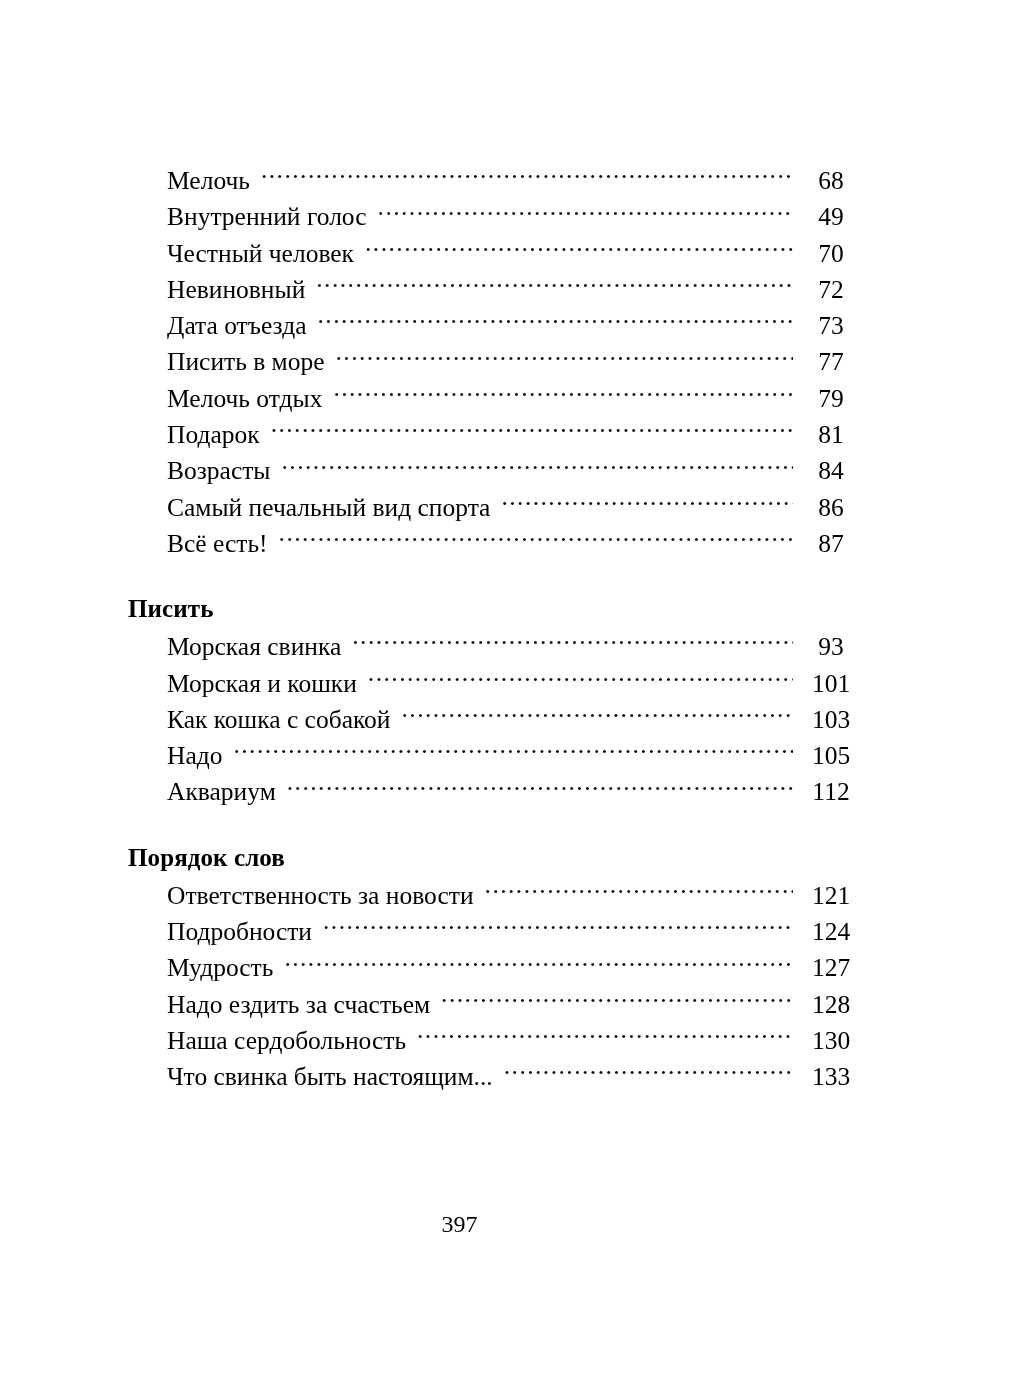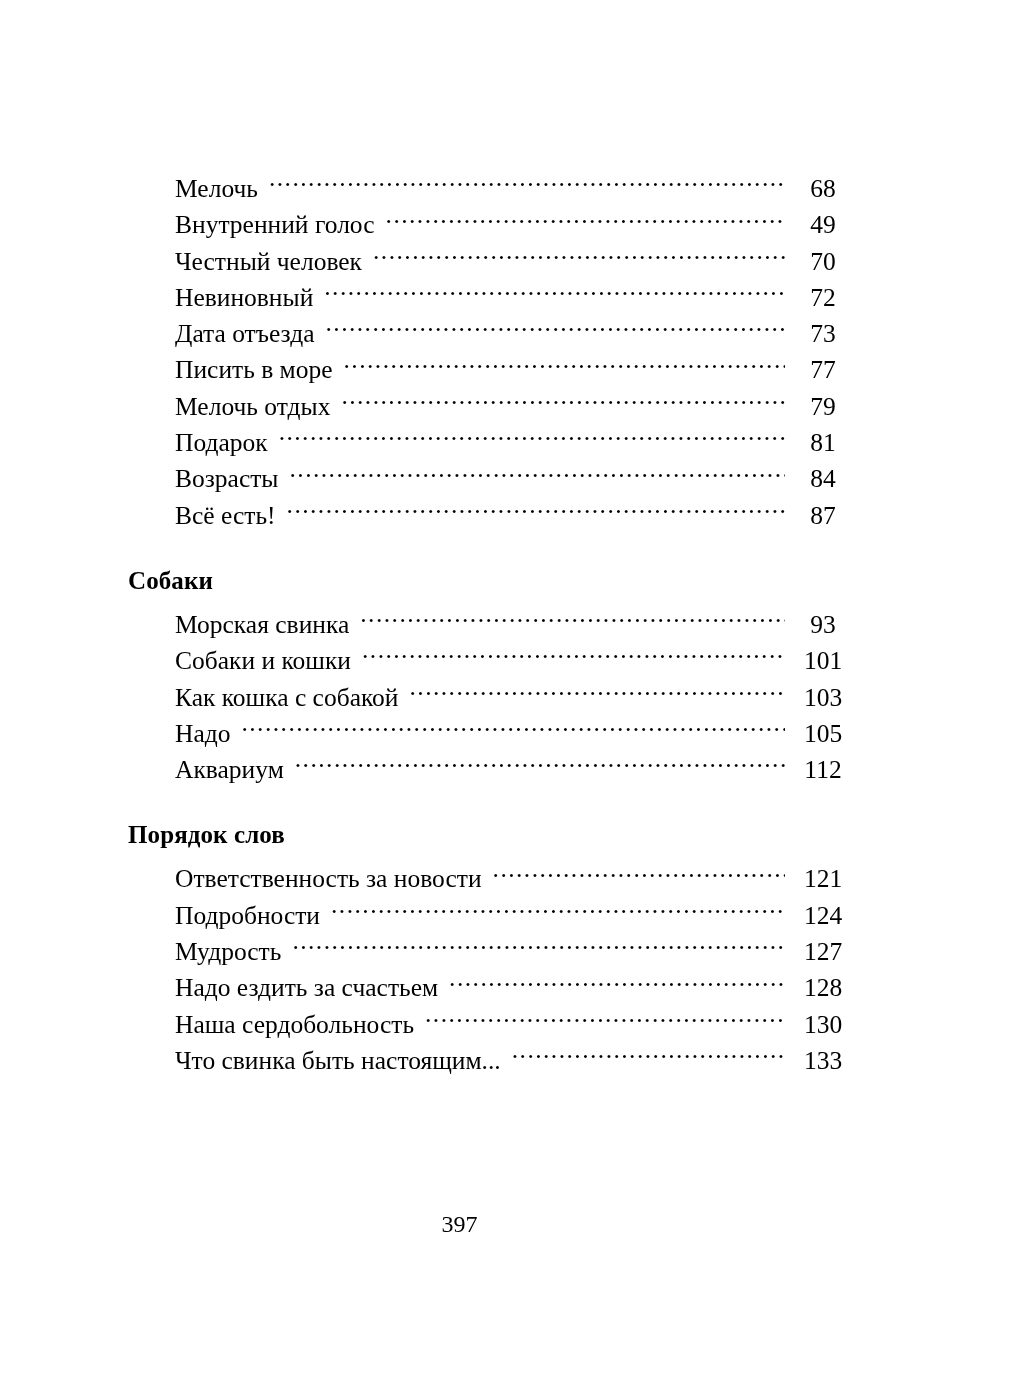--- a/index.html
+++ b/index.html
@@ -46,21 +46,21 @@
     font-weight: bold;
     line-height: 36px;
     letter-spacing: 0.1px;
     margin: 0 0 2px 0;
     padding: 0;
     white-space: nowrap;
   }
 
   .entries {
     list-style: none;
-    margin: 8px;
+    margin: 0;
     padding: 0;
   }
 
   
   .entry {
     display: flex;
     align-items: baseline;
     width: 100%;
     height: 36.3px;
     padding-left: 39px;
@@ -161,36 +161,41 @@
             <span class="entry-title">Подарок</span>
             <span class="entry-leader"></span>
             <span class="entry-page">81</span>
           </li>
           <li class="entry">
             <span class="entry-title">Возрасты</span>
             <span class="entry-leader"></span>
             <span class="entry-page">84</span>
           </li>
           <li class="entry">
+            <span class="entry-title">Самый печальный вид спорта</span>
+            <span class="entry-leader"></span>
+            <span class="entry-page">86</span>
+          </li>
+          <li class="entry">
             <span class="entry-title">Всё есть!</span>
             <span class="entry-leader"></span>
             <span class="entry-page">87</span>
           </li>
         </ul>
       </div>
       <div class="section">
-        <div class="section-heading">Собаки</div>
+        <div class="section-heading">Писить</div>
         <ul class="entries">
           <li class="entry">
             <span class="entry-title">Морская свинка</span>
             <span class="entry-leader"></span>
             <span class="entry-page">93</span>
           </li>
           <li class="entry">
-            <span class="entry-title">Собаки и кошки</span>
+            <span class="entry-title">Морская и кошки</span>
             <span class="entry-leader"></span>
             <span class="entry-page">101</span>
           </li>
           <li class="entry">
             <span class="entry-title">Как кошка с собакой</span>
             <span class="entry-leader"></span>
             <span class="entry-page">103</span>
           </li>
           <li class="entry">
             <span class="entry-title">Надо</span>

